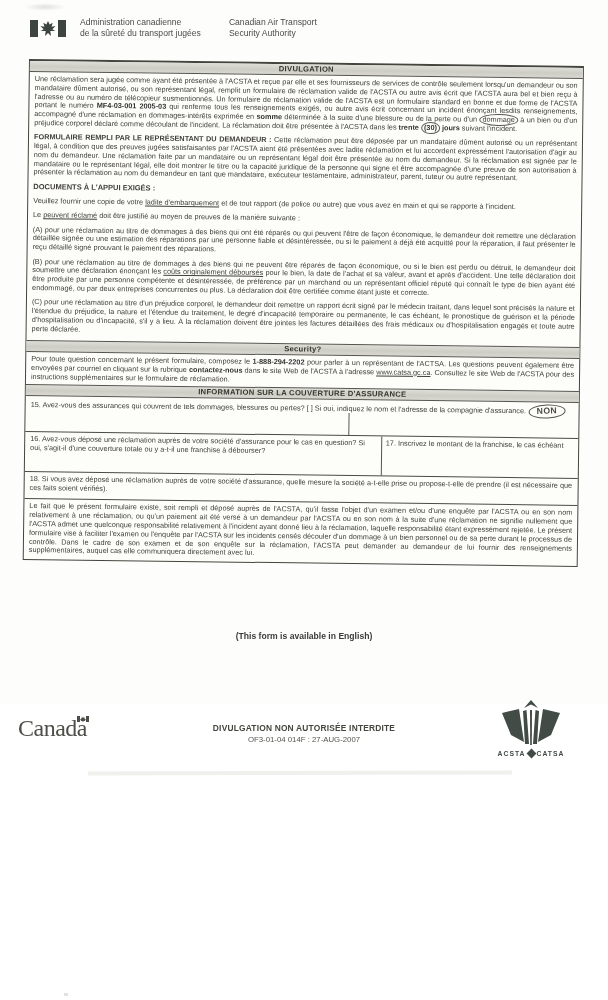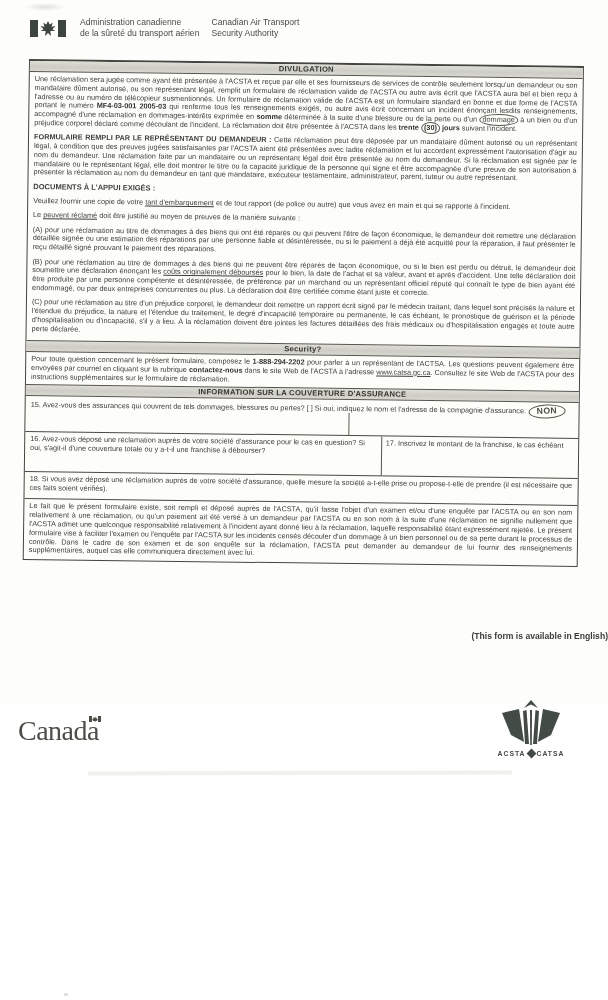--- a/index.html
+++ b/index.html
@@ -11,21 +11,21 @@
   .smudge{position:absolute;left:24px;top:3px;width:42px;height:8px;border-radius:50%;
           background:radial-gradient(closest-side,#c9c9c5,rgba(240,240,238,0));opacity:.55;}
   .streak{position:absolute;left:88px;top:771px;width:424px;height:4px;background:#ececе8;
           background:#ececе8;background-color:#ececE8;opacity:.8;transform:rotate(-.15deg);}
   .dot{position:absolute;left:64px;top:993px;width:4px;height:3px;background:#e2e2de;}
 
   
   .hdr{position:absolute;left:30px;top:17px;width:560px;display:flex;align-items:flex-start;}
   .flag{width:36px;height:17px;margin-top:3px;flex:0 0 auto;}
   .hdr-col{font-size:8.6px;line-height:10.5px;color:#4b4b46;margin-left:14px;}
-  .hdr-col.en{margin-left:12px;}
+  .hdr-col.en{margin-left:28px;}
 
   
   .box{position:absolute;left:29px;top:59px;width:553px;
        border:1.5px solid #45453f;border-top-width:2.2px;background:#fdfdfa;
        transform:rotate(.72deg);transform-origin:0 0;}
   .bar{height:10px;line-height:10px;text-align:center;font-weight:bold;font-size:7.6px;
        color:#35352f;background:linear-gradient(180deg,#dedED8 0%,#cdcdc5 55%,#d8d8d1 100%);
        background:linear-gradient(180deg,#deded8,#cdcdc5 55%,#d8d8d1);
        border-bottom:1px solid #55534d;letter-spacing:.3px;}
   .bar.topline{border-top:1px solid #55534d;}
@@ -44,26 +44,26 @@
         border:1.4px solid #57544c;border-radius:50%;padding:1px 7px 2px;
         transform:rotate(-3deg);letter-spacing:.5px;}
   .row1617{display:flex;border-bottom:1.2px solid #4a4a44;min-height:39px;}
   .cell16{flex:0 0 62.5%;padding:2px 5px;font-size:7.3px;line-height:9px;
           border-right:1px solid #55534d;}
   .cell17{flex:1;padding:2px 4px;font-size:7.3px;line-height:9px;}
   .row18{border-bottom:1.2px solid #4a4a44;min-height:22px;padding:2px 5px;
          font-size:7.3px;line-height:9px;}
   .disc{padding:3px 5px 4px;margin:0;}
 
-  .eng-note{position:absolute;left:0;top:631px;width:608px;text-align:right;
+  .eng-note{position:absolute;left:0;top:631px;width:608px;text-align:center;
             font-weight:bold;font-size:8.6px;color:#3c3c38;}
 
   
   .wordmark{position:absolute;left:18px;top:715px;font-family:"Liberation Serif",serif;
-            font-size:28px;color:#4e4e48;letter-spacing:-.5px;}
+            font-size:24px;color:#4e4e48;letter-spacing:-.5px;}
   .wordmark svg{position:absolute;right:-2px;top:1px;}
   .divulg{position:absolute;left:0;top:723px;width:608px;text-align:center;color:#45453f;}
   .divulg .d1{font-weight:bold;font-size:8.4px;letter-spacing:.2px;}
   .divulg .d2{font-size:7.8px;margin-top:2px;color:#54544e;}
   .catsa-logo{position:absolute;left:488px;top:700px;width:86px;text-align:center;}
   .logo-text{font-size:6.8px;font-weight:bold;letter-spacing:1px;color:#424b45;
              display:flex;align-items:center;justify-content:center;gap:2px;margin-top:-2px;}
   .logo-text .dia{width:7px;height:7px;background:#424b45;transform:rotate(45deg);
                   display:inline-block;}
 </style>
@@ -77,42 +77,42 @@
   <header class="hdr">
     <div class="flag">
       <svg width="36" height="17" viewBox="0 0 36 17">
         <rect x="0" y="0" width="8" height="17" fill="#3e443f"></rect>
         <rect x="28" y="0" width="8" height="17" fill="#3e443f"></rect>
         <path fill="#3e443f" d="M18 1 l1.7 3.6 3-1.8 -1.2 4 4 -.7 -3.1 3.2 2.8 1.8 -4.9 0 .7 4.9 -3 -3.1 -3 3.1 .7 -4.9 -4.9 0 2.8 -1.8 -3.1 -3.2 4 .7 -1.2 -4 3 1.8 z"></path>
       </svg>
     </div>
     <div class="hdr-col fr">
       <div>Administration canadienne</div>
-      <div>de la sûreté du transport aérien</div>
+      <div>de la sûreté du transport jugées</div>
     </div>
     <div class="hdr-col en">
       <div>Canadian Air Transport</div>
       <div>Security Authority</div>
     </div>
   </header>
 
   <main class="box">
 
     <div class="bar">
       <span>DIVULGATION</span>
     </div>
 
     <div class="txt">
       <p><span>Une réclamation sera jugée comme ayant été présentée à l'ACSTA et reçue par elle et ses fournisseurs de services de contrôle seulement lorsqu'un demandeur ou son mandataire dûment autorisé, ou son représentant légal, remplit un formulaire de réclamation valide de l'ACSTA ou autre avis écrit que l'ACSTA aura bel et bien reçu à l'adresse ou au numéro de télécopieur susmentionnés. Un formulaire de réclamation valide de l'ACSTA est un formulaire standard en bonne et due forme de l'ACSTA portant le numéro </span><b>MF4-03-001 2005-03</b><span> qui renferme tous les renseignements exigés, ou autre avis écrit concernant un incident énonçant lesdits renseignements, accompagné d'une réclamation en dommages-intérêts exprimée en </span><b>somme</b><span> déterminée à la suite d'une blessure ou de la perte ou d'un </span><span class="circ">dommage</span><span> à un bien ou d'un préjudice corporel déclaré comme découlant de l'incident. La réclamation doit être présentée à l'ACSTA dans les </span><b>trente </b><b class="circ">(30)</b><b> jours</b><span> suivant l'incident.</span></p>
 
       <p><span class="lead">FORMULAIRE REMPLI PAR LE REPRÉSENTANT DU DEMANDEUR :</span><span> Cette réclamation peut être déposée par un mandataire dûment autorisé ou un représentant légal, à condition que des preuves jugées satisfaisantes par l'ACSTA aient été présentées avec ladite réclamation et lui accordent expressément l'autorisation d'agir au nom du demandeur. Une réclamation faite par un mandataire ou un représentant légal doit être présentée au nom du demandeur. Si la réclamation est signée par le mandataire ou le représentant légal, elle doit montrer le titre ou la capacité juridique de la personne qui signe et être accompagnée d'une preuve de son autorisation à présenter la réclamation au nom du demandeur en tant que mandataire, exécuteur testamentaire, administrateur, parent, tuteur ou autre représentant.</span></p>
 
       <p class="bold-head">DOCUMENTS À L'APPUI EXIGÉS :</p>
 
-      <p><span>Veuillez fournir une copie de votre </span><span class="u">tant d'embarquement</span><span> et de tout rapport (de police ou autre) que vous avez en main et qui se rapporte à l'incident.</span></p>
+      <p><span>Veuillez fournir une copie de votre </span><span class="u">ladite d'embarquement</span><span> et de tout rapport (de police ou autre) que vous avez en main et qui se rapporte à l'incident.</span></p>
 
       <p><span>Le </span><span class="u">peuvent réclamé</span><span> doit être justifié au moyen de preuves de la manière suivante :</span></p>
 
       <p>(A) pour une réclamation au titre de dommages à des biens qui ont été réparés ou qui peuvent l'être de façon économique, le demandeur doit remettre une déclaration détaillée signée ou une estimation des réparations par une personne fiable et désintéressée, ou si le paiement a déjà été acquitté pour la réparation, il faut présenter le reçu détaillé signé prouvant le paiement des réparations.</p>
 
       <p><span>(B) pour une réclamation au titre de dommages à des biens qui ne peuvent être réparés de façon économique, ou si le bien est perdu ou détruit, le demandeur doit soumettre une déclaration énonçant les </span><span class="u">coûts originalement déboursés</span><span> pour le bien, la date de l'achat et sa valeur, avant et après d'accident. Une telle déclaration doit être produite par une personne compétente et désintéressée, de préférence par un marchand ou un représentant officiel réputé qui connaît le type de bien ayant été endommagé, ou par deux entreprises concurrentes ou plus. La déclaration doit être certifiée comme étant juste et correcte.</span></p>
 
       <p>(C) pour une réclamation au titre d'un préjudice corporel, le demandeur doit remettre un rapport écrit signé par le médecin traitant, dans lequel sont précisés la nature et l'étendue du préjudice, la nature et l'étendue du traitement, le degré d'incapacité temporaire ou permanente, le cas échéant, le pronostique de guérison et la période d'hospitalisation ou d'incapacité, s'il y a lieu. À la réclamation doivent être jointes les factures détaillées des frais médicaux ou d'hospitalisation engagés et toute autre perte déclarée.</p>
     </div>
 
@@ -147,20 +147,24 @@
 
   <div class="wordmark">
     <span>Canada</span>
     <svg width="12" height="6" viewBox="0 0 12 6">
       <rect x="0" y="0" width="3" height="6" fill="#4e4e48"></rect>
       <rect x="9" y="0" width="3" height="6" fill="#4e4e48"></rect>
       <path fill="#4e4e48" d="M6 0.5 l.8 1.6 1.3-.7 -.5 1.7 1.6-.2 -1.5 1.4 1 .7 -2.1 0 .3 1 -.9-.8 -.9.8 .3-1 -2.1 0 1-.7 -1.5-1.4 1.6.2 -.5-1.7 1.3.7 z"></path>
     </svg>
   </div>
 
+  <div class="divulg">
+    <div class="d1">DIVULGATION NON AUTORISÉE INTERDITE</div>
+    <div class="d2">OF3-01-04  014F : 27-AUG-2007</div>
+  </div>
 
   <div class="catsa-logo">
     <svg width="86" height="48" viewBox="0 0 86 48">
       <g fill="#424b45">
         <polygon points="43,0 50,8 43,4.5 36,8"></polygon>
         <polygon points="14,13 31,9 36,42 23,35"></polygon>
         <polygon points="72,13 55,9 50,42 63,35"></polygon>
         <polygon points="35,11 38.5,10 41,44 37,44"></polygon>
         <polygon points="51,11 47.5,10 45,44 49,44"></polygon>
         <polygon points="42,10 44,10 43.8,45 42.2,45"></polygon>

